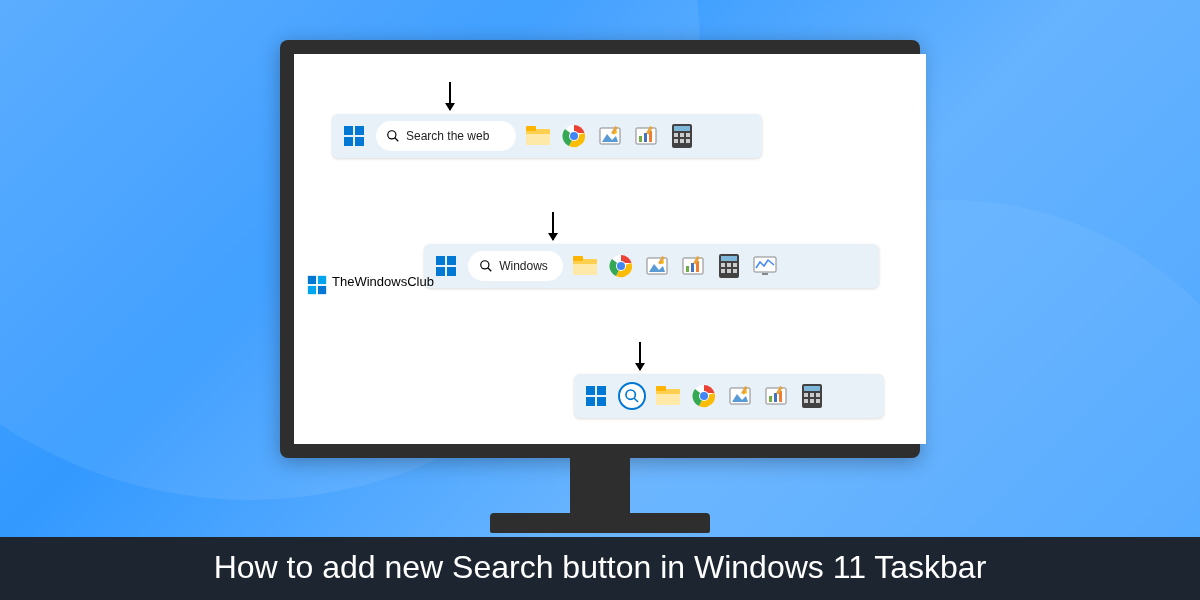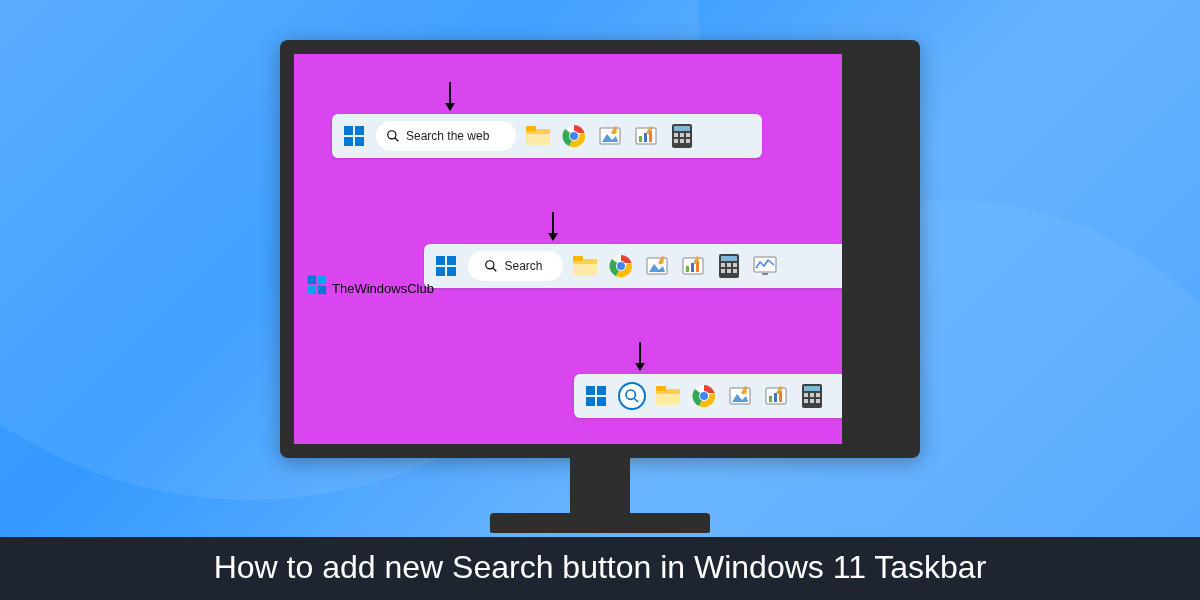--- a/index.html
+++ b/index.html
@@ -25,22 +25,22 @@
   transform: translateX(-50%);
   width: 640px;
 }
 .bezel {
   background: #2e2e2e;
   border-radius: 8px;
   padding: 14px;
   box-shadow: 0 4px 20px rgba(0,0,0,0.3);
 }
 .screen {
-  background: #d946ef;
-  width: 548px;
+  background: #ffffff;
+  width: 632px;
   height: 390px;
   position: relative;
   overflow: hidden;
   padding-left: 28px;
 }
 .stand-neck {
   width: 60px;
   height: 55px;
   background: #2e2e2e;
   margin: 0 auto;
@@ -117,21 +117,21 @@
   border-top: 8px solid #000;
 }
 .ar1 { top: 28px; left: 155px; height: 28px; }
 .ar2 { top: 158px; left: 258px; height: 28px; }
 .ar3 { top: 288px; left: 345px; height: 28px; }
 .watermark {
   position: absolute;
   top: 220px;
   left: 12px;
   display: flex;
-  align-items: flex-end;
+  align-items: flex-start;
   gap: 4px;
   font-size: 13px;
   color: #000;
 }
 .wm-logo {
   width: 22px;
   height: 22px;
 }
 .search-icon-btn {
   width: 28px;
@@ -229,21 +229,21 @@
               <rect x="13" y="2" width="9" height="9" fill="#0078d4"></rect>
               <rect x="2" y="13" width="9" height="9" fill="#0078d4"></rect>
               <rect x="13" y="13" width="9" height="9" fill="#0078d4"></rect>
             </svg>
         </div>
         <div class="search-pill narrow">
           <svg width="14" height="14" viewBox="0 0 24 24">
               <circle cx="10" cy="10" r="7" fill="none" stroke="#000" stroke-width="2"></circle>
               <line x1="15" y1="15" x2="21" y2="21" stroke="#000" stroke-width="2"></line>
             </svg>
-          <span>Search</span>
+          <span>Windows</span>
         </div>
         <div class="icon">
           <svg width="26" height="22" viewBox="0 0 26 22">
               <rect x="1" y="4" width="24" height="16" rx="1" fill="#ffd050"></rect>
               <rect x="1" y="1" width="10" height="5" rx="1" fill="#ffb400"></rect>
               <rect x="1" y="9" width="24" height="11" fill="#ffe9a8"></rect>
             </svg>
         </div>
         <div class="icon">
           <svg width="24" height="24" viewBox="0 0 24 24">

